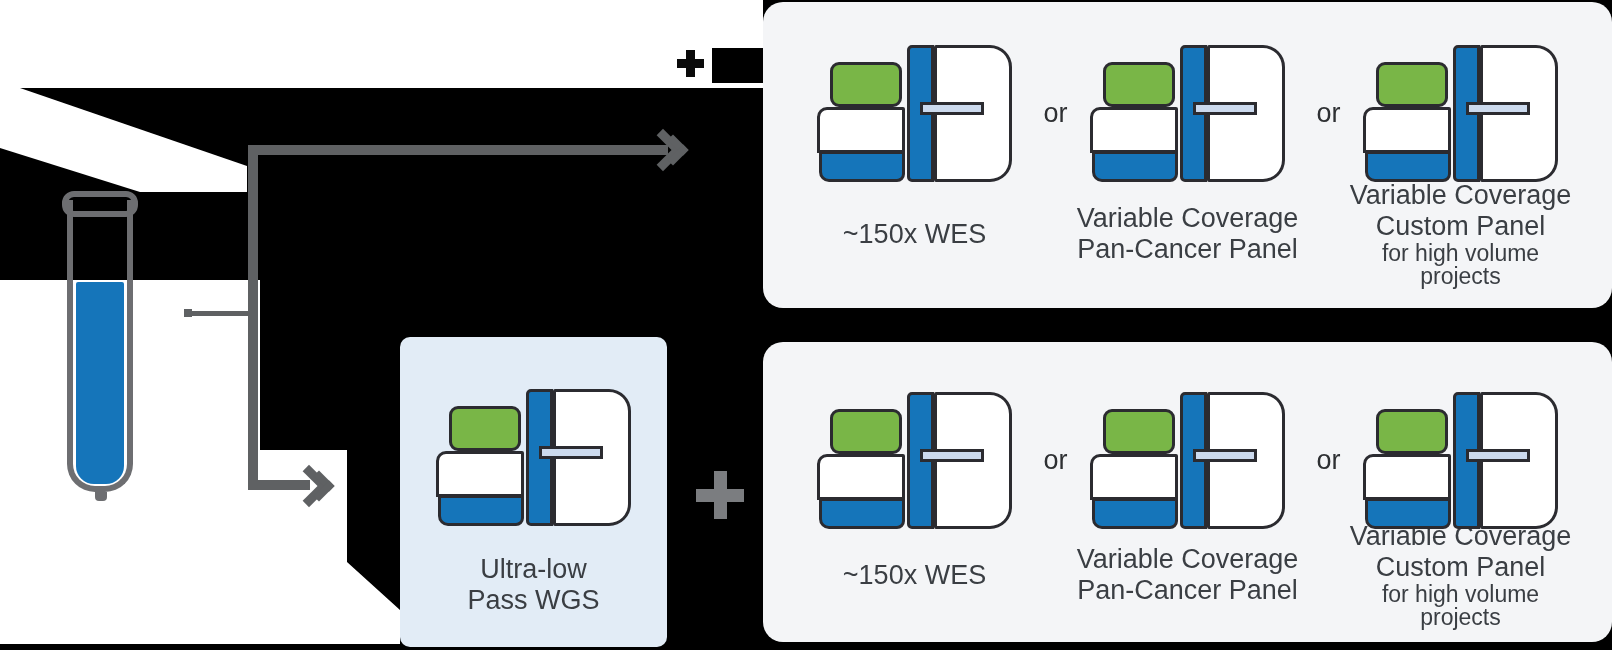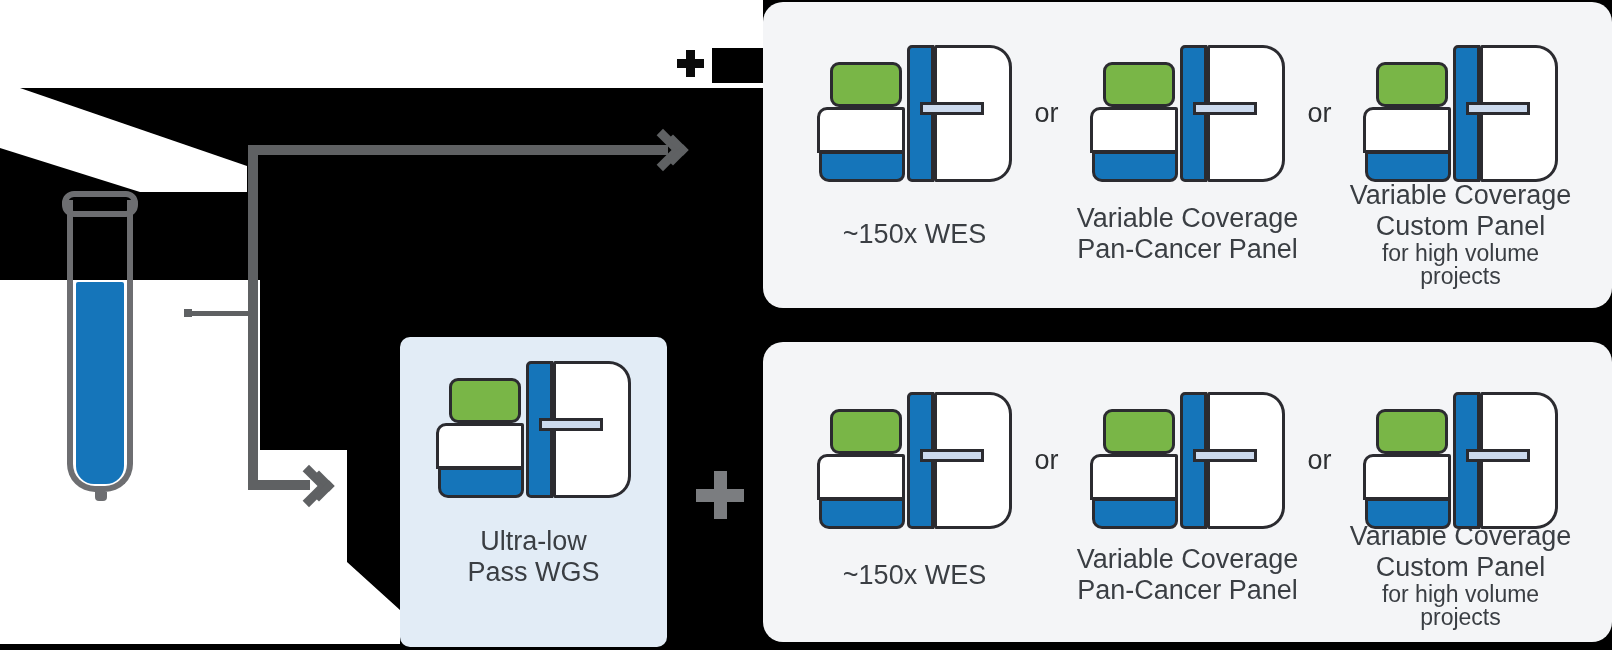--- a/index.html
+++ b/index.html
@@ -41,34 +41,34 @@
   .chev.t2{left:662px;top:139px}
   .chev.b1{left:294px;top:471px}
   .chev.b2{left:308px;top:475px}
 
   
   .plus-gray-h{position:absolute;left:696px;top:489px;width:48px;height:13px;background:var(--plus)}
   .plus-gray-v{position:absolute;left:714px;top:471px;width:13px;height:48px;background:var(--plus)}
 
   
   .ultra-box{position:absolute;left:400px;top:337px;width:267px;height:310px;background:var(--box);
-    border-radius:10px;display:flex;flex-direction:column;align-items:center;padding-top:24px}
+    border-radius:10px;display:flex;flex-direction:column;align-items:center;padding-top:52px}
   .ultra-label{margin-top:28px;text-align:center;font-size:27px;line-height:31px;color:var(--text)}
 
   
   .panel{position:absolute;left:763px;width:849px;background:var(--panel);border-radius:20px;
     display:flex;justify-content:center;align-items:flex-start}
   .panel-top{top:2px;height:306px;padding-top:43px}
   .panel-bottom{top:342px;height:300px;padding-top:50px}
   .opt-group{width:240px;display:flex;flex-direction:column;align-items:center}
   .opt-labels{height:104px;display:flex;flex-direction:column;justify-content:center;text-align:center}
   .panel-bottom .opt-labels{height:92px}
   .opt-label{font-size:27px;line-height:31px;color:var(--text)}
   .opt-sub{font-size:23px;line-height:23px;color:var(--text)}
-  .or-sep{width:33px;height:137px;line-height:137px;text-align:left;font-size:27px;color:var(--ortext)}
+  .or-sep{width:33px;height:137px;line-height:137px;text-align:right;font-size:27px;color:var(--ortext)}
 
   
   .seq-icon{position:relative;width:195px;height:137px;flex:none}
   .seq-icon>div{position:absolute;border:3px solid var(--stroke)}
   .seq-body{left:117px;top:0;width:78px;height:137px;background:#fff;border-radius:2px 22px 22px 2px}
   .seq-vbar{left:90px;top:0;width:27px;height:137px;background:var(--blue);border-radius:5px 0 0 5px}
   .seq-mid{left:0;top:62px;width:88px;height:46px;background:#fff;border-radius:10px 2px 0 0}
   .seq-green{left:13px;top:17px;width:72px;height:45px;background:var(--green);border-radius:9px}
   .seq-blue{left:2px;top:106px;width:86px;height:31px;background:var(--blue);border-radius:0 0 8px 10px}
   .seq-slot{left:103px;top:57px;width:64px;height:13px;background:var(--slot);border-width:2px}

